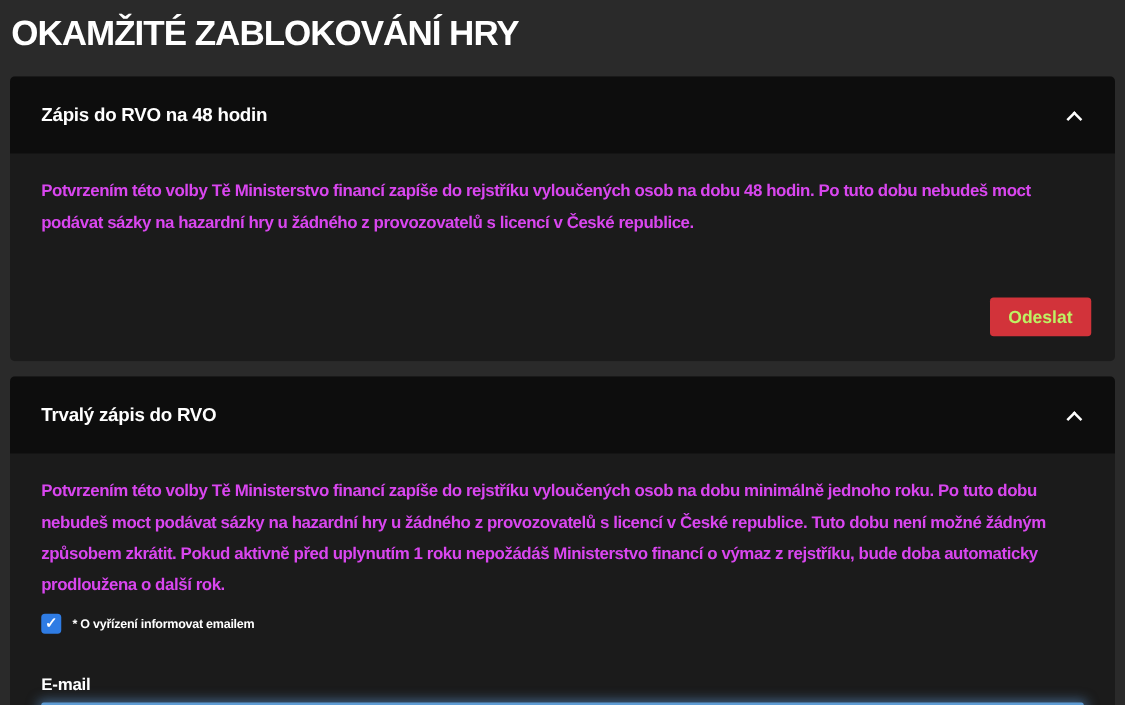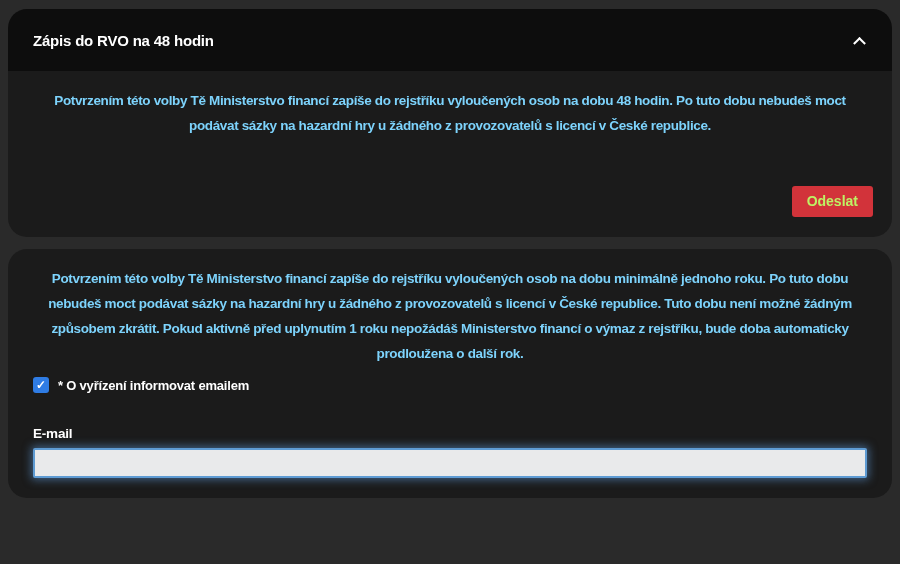--- a/index.html
+++ b/index.html
@@ -16,21 +16,21 @@
   .page-title {
     margin: 0 0 17px 1px;
     font-size: 28px;
     font-weight: 700;
     letter-spacing: -0.8px;
     line-height: 35px;
     color: #ffffff;
   }
 
   .panel {
-    border-radius: 19px;
+    border-radius: 4px;
     overflow: hidden;
     margin-bottom: 12px;
   }
   .panel-header {
     background: #0d0d0d;
     height: 62px;
     display: flex;
     align-items: center;
     justify-content: space-between;
     padding: 0 28px 0 25px;
@@ -50,22 +50,21 @@
   .panel-body {
     background: #1b1b1b;
     padding: 17px 25px 20px 25px;
   }
   .panel-body p {
     margin: 0;
     font-size: 13.5px;
     font-weight: 700;
     letter-spacing: -0.35px;
     line-height: 25px;
-    color: #7dd3fc;
-    text-align: center;
+    color: #d946ef;
   }
 
   .submit-row {
     display: flex;
     justify-content: flex-end;
     margin-top: 48px;
   }
   .submit-btn {
     background: #d2333a;
     color: #bef264;
@@ -96,21 +95,21 @@
   }
   .checkbox .check-glyph {
     color: #ffffff;
     font-size: 12px;
     font-weight: 700;
     line-height: 1;
     transform: translateY(-0.5px);
   }
   .checkbox-label {
     margin-left: 9px;
-    font-size: 13px;
+    font-size: 10px;
     font-weight: 700;
     letter-spacing: -0.2px;
   }
 
   .field-label {
     margin-top: 33px;
     font-size: 13.5px;
     font-weight: 700;
     letter-spacing: -0.2px;
   }
@@ -128,35 +127,40 @@
     font-size: 14px;
     color: #222;
     padding: 0 8px;
   }
 </style>
 </head>
 <body>
 
 <div class="page">
 
+  <h1 class="page-title">OKAMŽITÉ ZABLOKOVÁNÍ HRY</h1>
 
   <section class="panel">
     <header class="panel-header">
       <span class="panel-title">Zápis do RVO na 48 hodin</span>
       <span class="chevron-up"></span>
     </header>
     <div class="panel-body">
       <p>Potvrzením této volby Tě Ministerstvo financí zapíše do rejstříku vyloučených osob na dobu 48 hodin. Po tuto dobu nebudeš moct podávat sázky na hazardní hry u žádného z provozovatelů s licencí v České republice.</p>
       <div class="submit-row">
         <button class="submit-btn">Odeslat</button>
       </div>
     </div>
   </section>
 
   <section class="panel">
+    <header class="panel-header">
+      <span class="panel-title">Trvalý zápis do RVO</span>
+      <span class="chevron-up"></span>
+    </header>
     <div class="panel-body">
       <p>Potvrzením této volby Tě Ministerstvo financí zapíše do rejstříku vyloučených osob na dobu minimálně jednoho roku. Po tuto dobu nebudeš moct podávat sázky na hazardní hry u žádného z provozovatelů s licencí v České republice. Tuto dobu není možné žádným způsobem zkrátit. Pokud aktivně před uplynutím 1 roku nepožádáš Ministerstvo financí o výmaz z rejstříku, bude doba automaticky prodloužena o další rok.</p>
 
       <div class="checkbox-row">
         <span class="checkbox">
           <span class="check-glyph">✓</span>
         </span>
         <span class="checkbox-label">* O vyřízení informovat emailem</span>
       </div>
 

